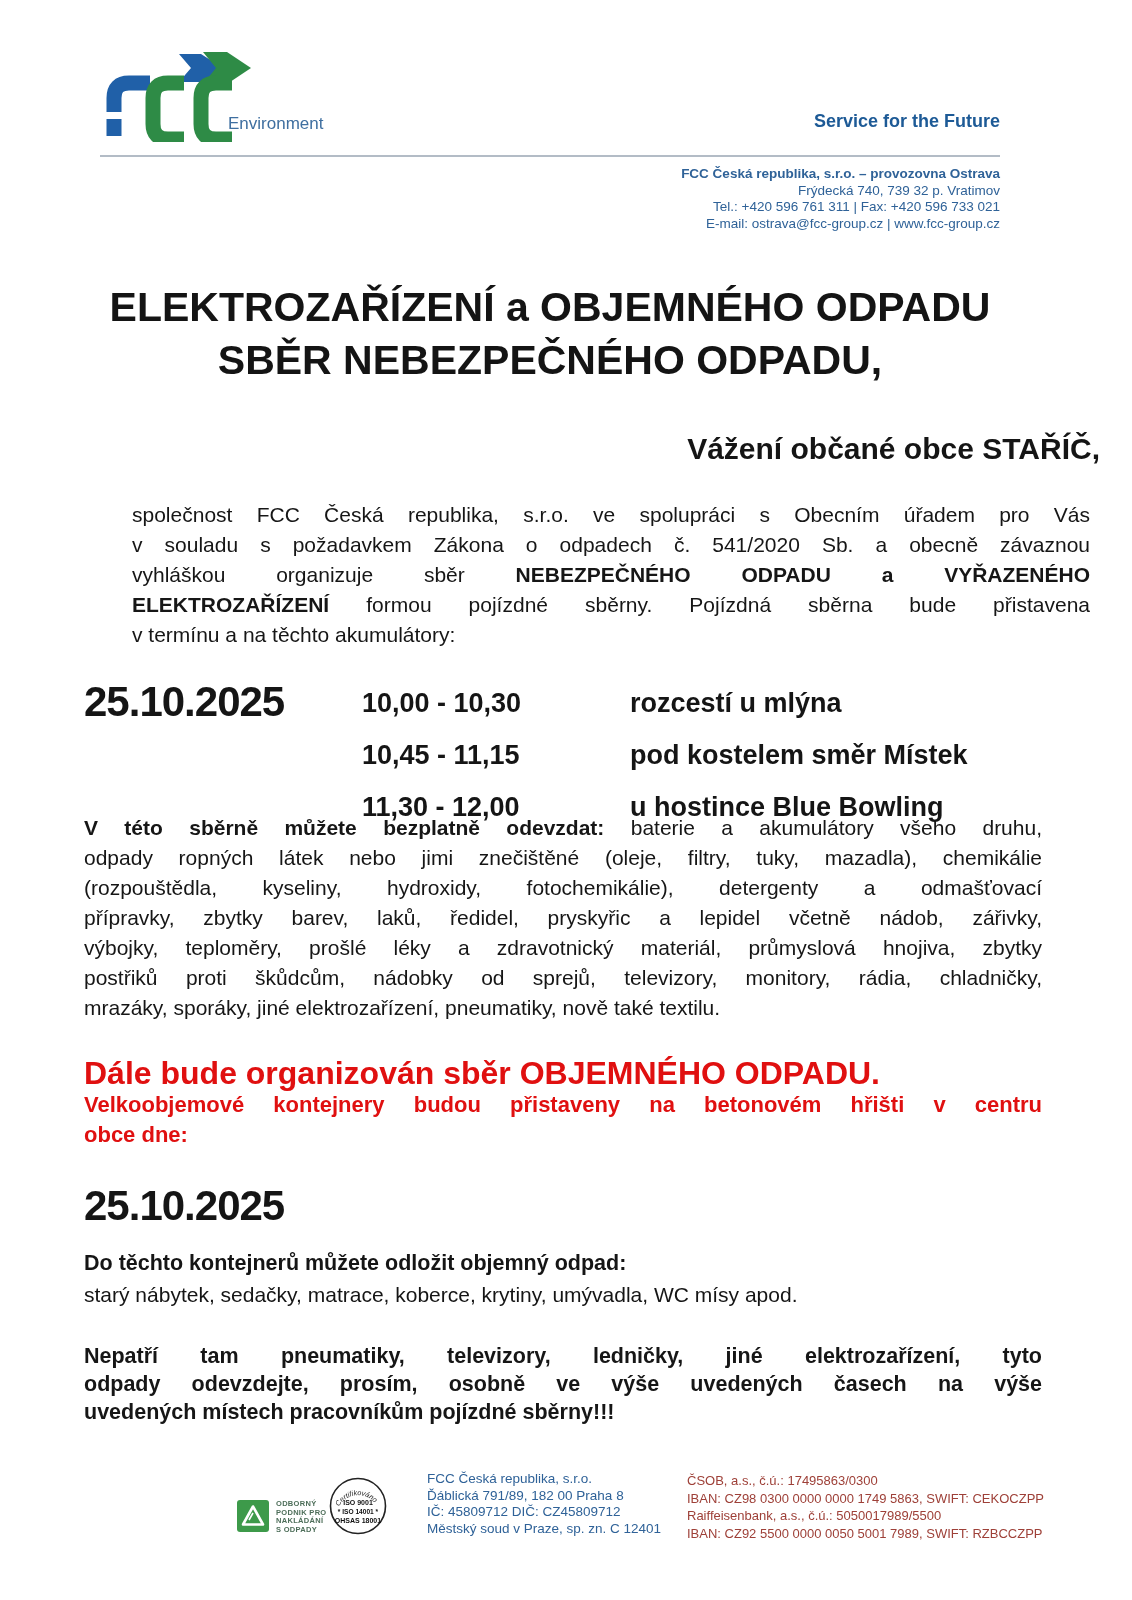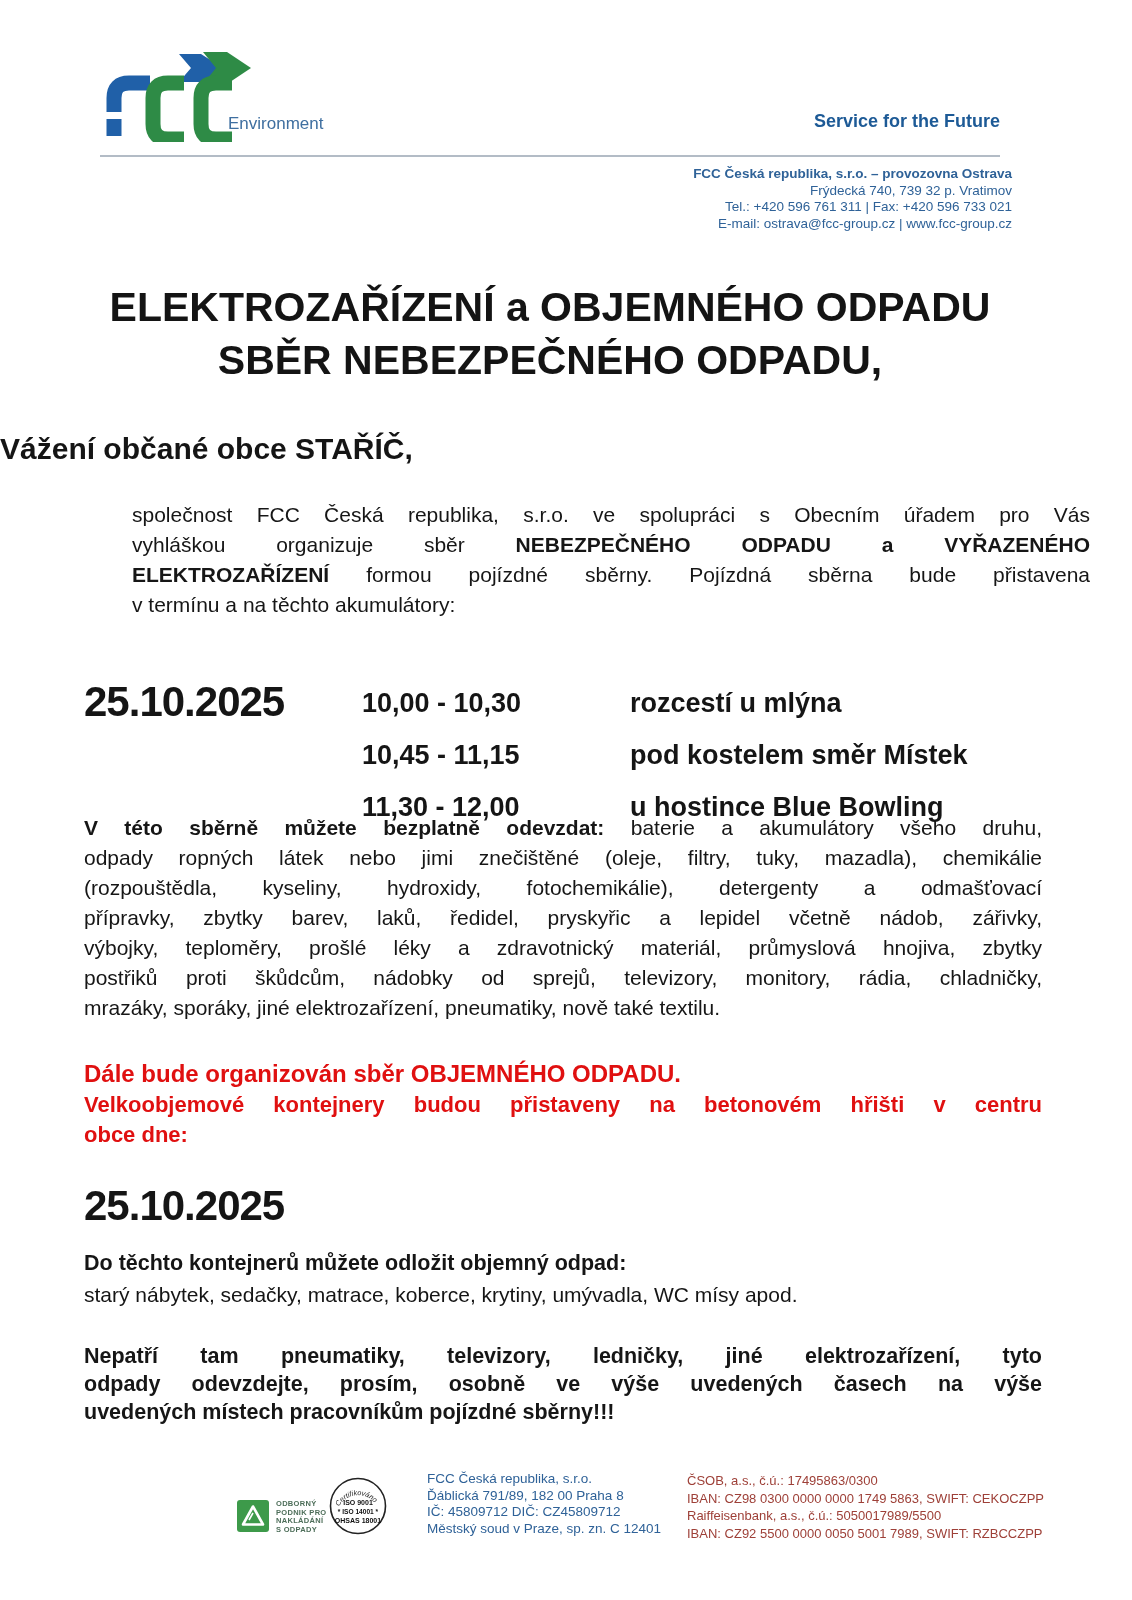--- a/index.html
+++ b/index.html
@@ -5,41 +5,41 @@
   html,body{margin:0;padding:0;background:#ffffff;}
   .page{
     position:relative;width:1100px;height:1600px;background:#ffffff;
     font-family:"Liberation Sans", sans-serif;color:#151515;overflow:hidden;
   }
   
   .logo-svg{position:absolute;left:98px;top:42px;}
   .env-label{position:absolute;left:228px;top:114px;font-size:17px;color:#3f6fa0;}
   .tagline{position:absolute;right:100px;top:111px;font-size:18px;font-weight:bold;color:#1d5a96;}
   .divider{position:absolute;left:100px;right:100px;top:155px;border-top:2px solid #b3bcc6;height:0;}
-  .contact{position:absolute;right:88px;top:166px;text-align:right;font-size:13.5px;line-height:16.5px;color:#2f6298;}
+  .contact{position:absolute;right:100px;top:166px;text-align:right;font-size:13.5px;line-height:16.5px;color:#2f6298;}
   .contact .c-line1{font-weight:bold;}
   
   .doc-title{position:absolute;left:0;right:0;top:281px;text-align:center;font-size:41px;font-weight:bold;line-height:53px;color:#141414;}
-  .salutation{position:absolute;left:0;right:0;top:432px;text-align:left;font-size:30px;font-weight:bold;}
+  .salutation{position:absolute;left:0;right:0;top:432px;text-align:right;font-size:30px;font-weight:bold;}
   
   .para{position:absolute;left:84px;width:958px;font-size:21px;line-height:30px;color:#161616;}
   .jline{text-align:justify;text-align-last:justify;}
   .lline{text-align:left;}
   .b{font-weight:bold;}
   .intro{top:500px;margin-left:48px;}
   .accepted{top:813px;}
   
   .schedule{position:absolute;left:84px;top:672px;display:flex;}
   .sched-date{width:278px;font-size:42px;font-weight:bold;letter-spacing:-1px;padding-top:6px;}
   .stops{padding-top:0;}
   .stop{display:flex;font-size:27px;font-weight:bold;line-height:42px;margin-top:10px;}
   .stop-time{width:268px;}
   
   .red-block{position:absolute;left:84px;width:958px;top:1057px;color:#e01010;font-weight:bold;}
-  .red-h{font-size:24px;line-height:33px;}
+  .red-h{font-size:32px;line-height:33px;}
   .red-sub{font-size:22px;line-height:30px;}
   
   .date2{position:absolute;left:84px;top:1182px;display:flex;align-items:baseline;}
   .date2 .sched-date{padding-top:0;}
   .hours{font-size:28px;font-weight:bold;}
   
   .allowed{position:absolute;left:84px;width:958px;top:1247px;font-size:21px;line-height:32px;}
   .allowed .lead{font-weight:bold;font-size:21.5px;}
   .warning{top:1342px;font-size:21.5px;font-weight:bold;line-height:28px;}
   
@@ -73,20 +73,21 @@
   </div>
 
   <div class="doc-title">
     <div>ELEKTROZAŘÍZENÍ a OBJEMNÉHO ODPADU</div>
     <div>SBĚR NEBEZPEČNÉHO ODPADU,</div>
   </div>
   <div class="salutation">Vážení občané obce STAŘÍČ,</div>
 
   <div class="para intro">
     <div class="jline"><span>společnost FCC Česká republika, s.r.o. ve spolupráci s Obecním úřadem pro Vás</span></div>
+    <div class="jline"><span>v souladu s požadavkem Zákona o odpadech č. 541/2020 Sb. a obecně závaznou</span></div>
     <div class="jline"><span>vyhláškou organizuje sběr </span><span class="b">NEBEZPEČNÉHO ODPADU a VYŘAZENÉHO</span></div>
     <div class="jline"><span class="b">ELEKTROZAŘÍZENÍ</span><span> formou pojízdné sběrny. Pojízdná sběrna bude přistavena</span></div>
     <div class="lline"><span>v termínu a na těchto akumulátory:</span></div>
   </div>
 
   <div class="schedule">
     <div class="sched-date">25.10.2025</div>
     <div class="stops">
       <div class="stop">
         <span class="stop-time">10,00 - 10,30</span>

